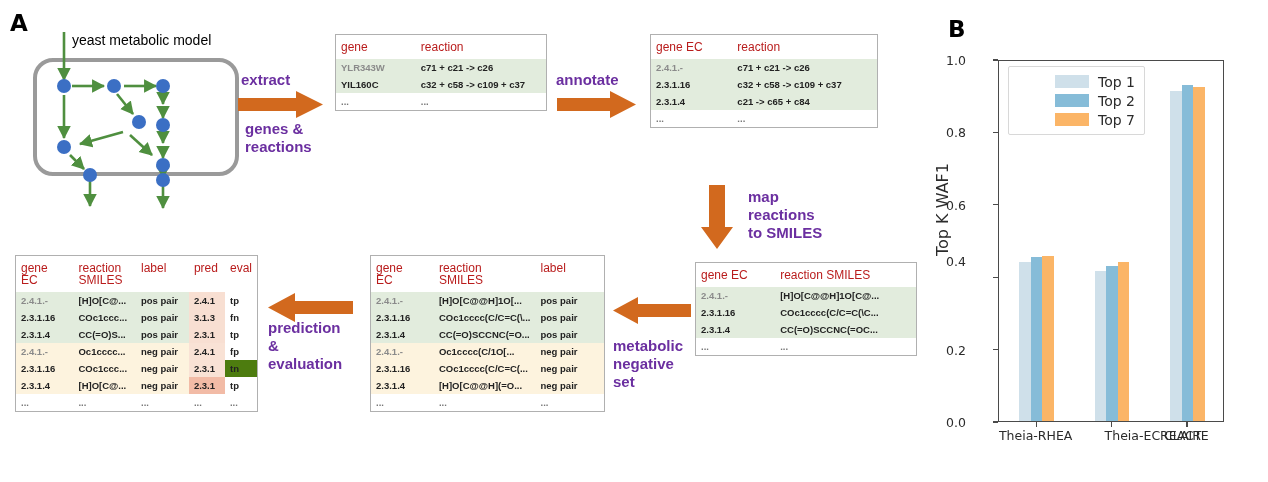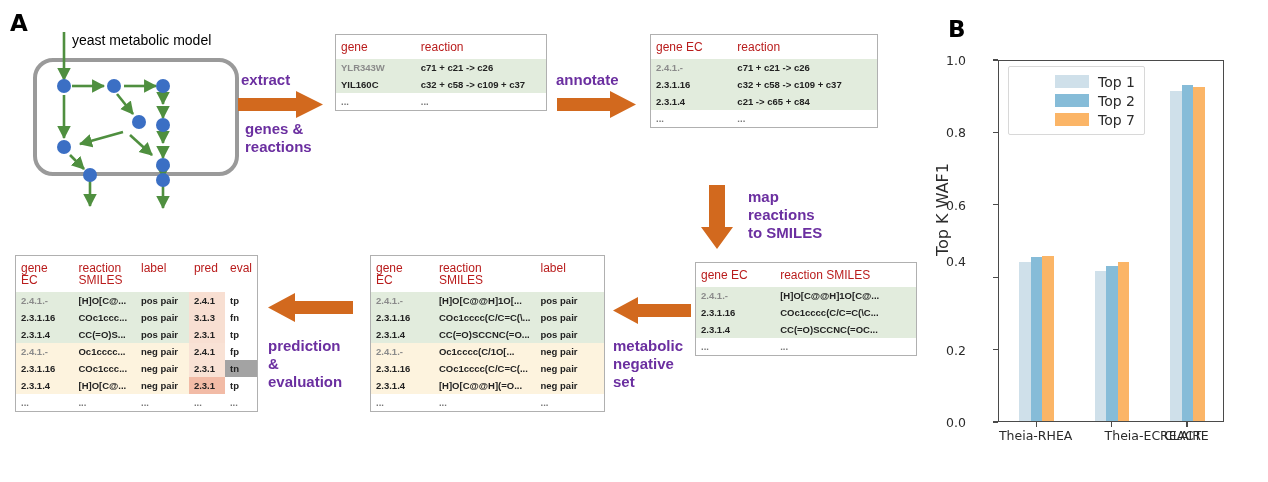--- a/index.html
+++ b/index.html
@@ -350,21 +350,21 @@
           </tr>
       </tbody>
     </table>
   </div>
 
   <div class="oarrow" style="left:268px;top:292px;">
     <svg width="85" height="32" viewBox="0 0 85 32">
         <path d="M85,9 L27,9 L27,1 L0,15.5 L27,30 L27,22 L85,22 z" fill="#d2691e"></path>
       </svg>
   </div>
-  <div class="plabel" style="left:268px;top:337px;">
+  <div class="plabel" style="left:268px;top:319px;">
     <div>prediction</div>
     <div>&amp;</div>
     <div>evaluation</div>
   </div>
 
   <div class="tbl" style="left:15px;top:255px;width:243px;">
     <table>
       <thead>
           <tr>
         <th style="width:24%">
@@ -413,21 +413,21 @@
           <td>Oc1cccc...</td>
           <td>neg pair</td>
           <td class="c-pred-y">2.4.1</td>
           <td style="background:#fff">fp</td>
         </tr>
         <tr class="ry">
           <td>2.3.1.16</td>
           <td>COc1ccc...</td>
           <td>neg pair</td>
           <td class="c-pred-y">2.3.1</td>
-          <td style="background:#a3a3a3">tn</td>
+          <td style="background:#4d7c0f">tn</td>
         </tr>
         <tr class="ry">
           <td>2.3.1.4</td>
           <td>[H]O[C@...</td>
           <td>neg pair</td>
           <td class="c-pred-hl">2.3.1</td>
           <td style="background:#fff">tp</td>
         </tr>
         <tr class="rw dots">
           <td>...</td>

